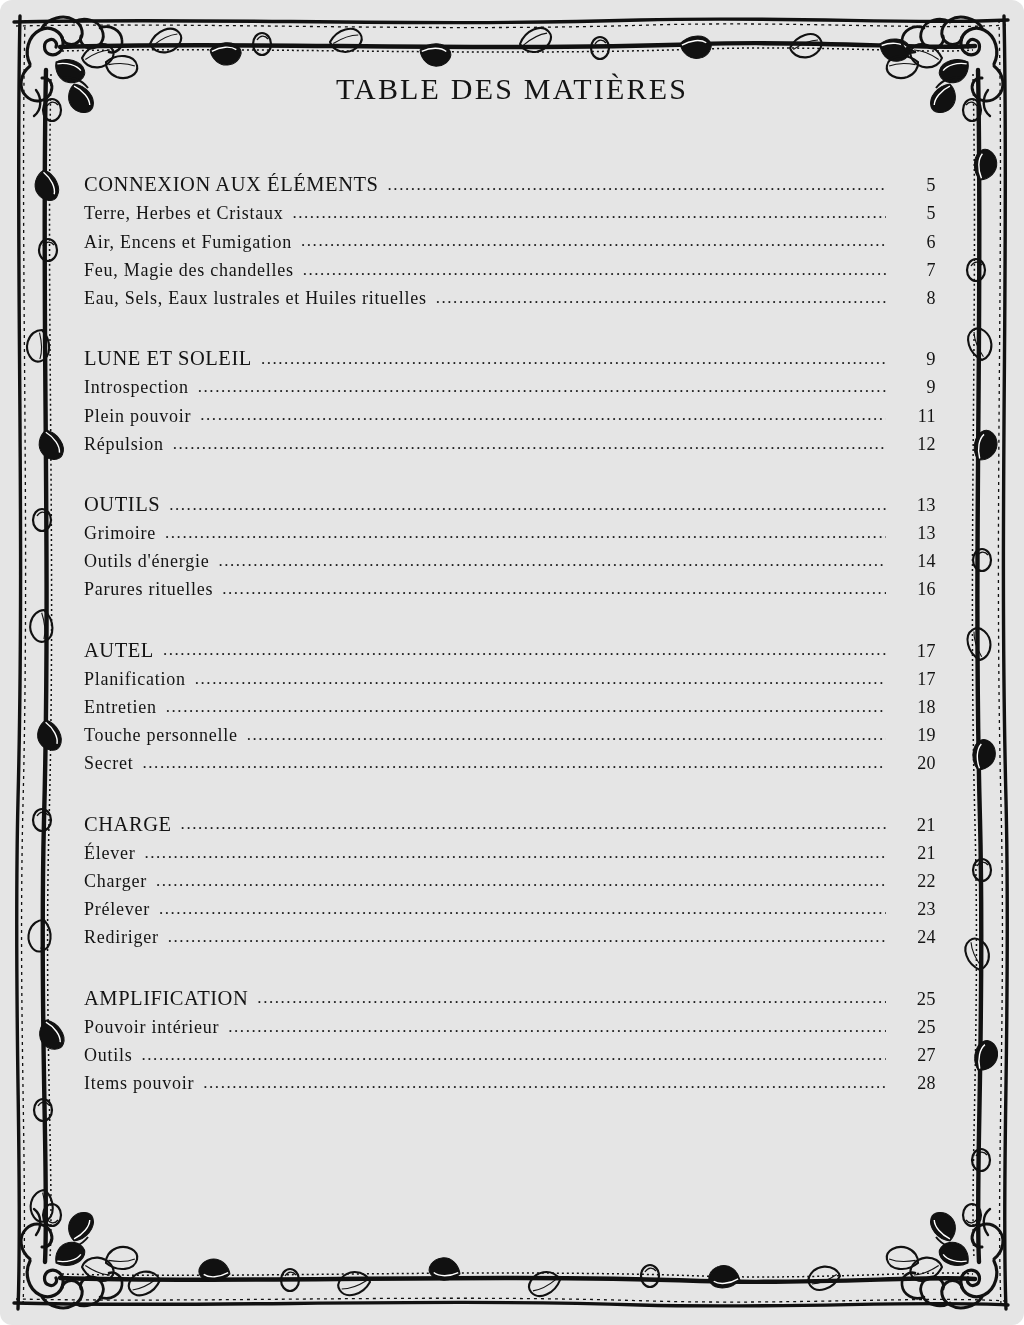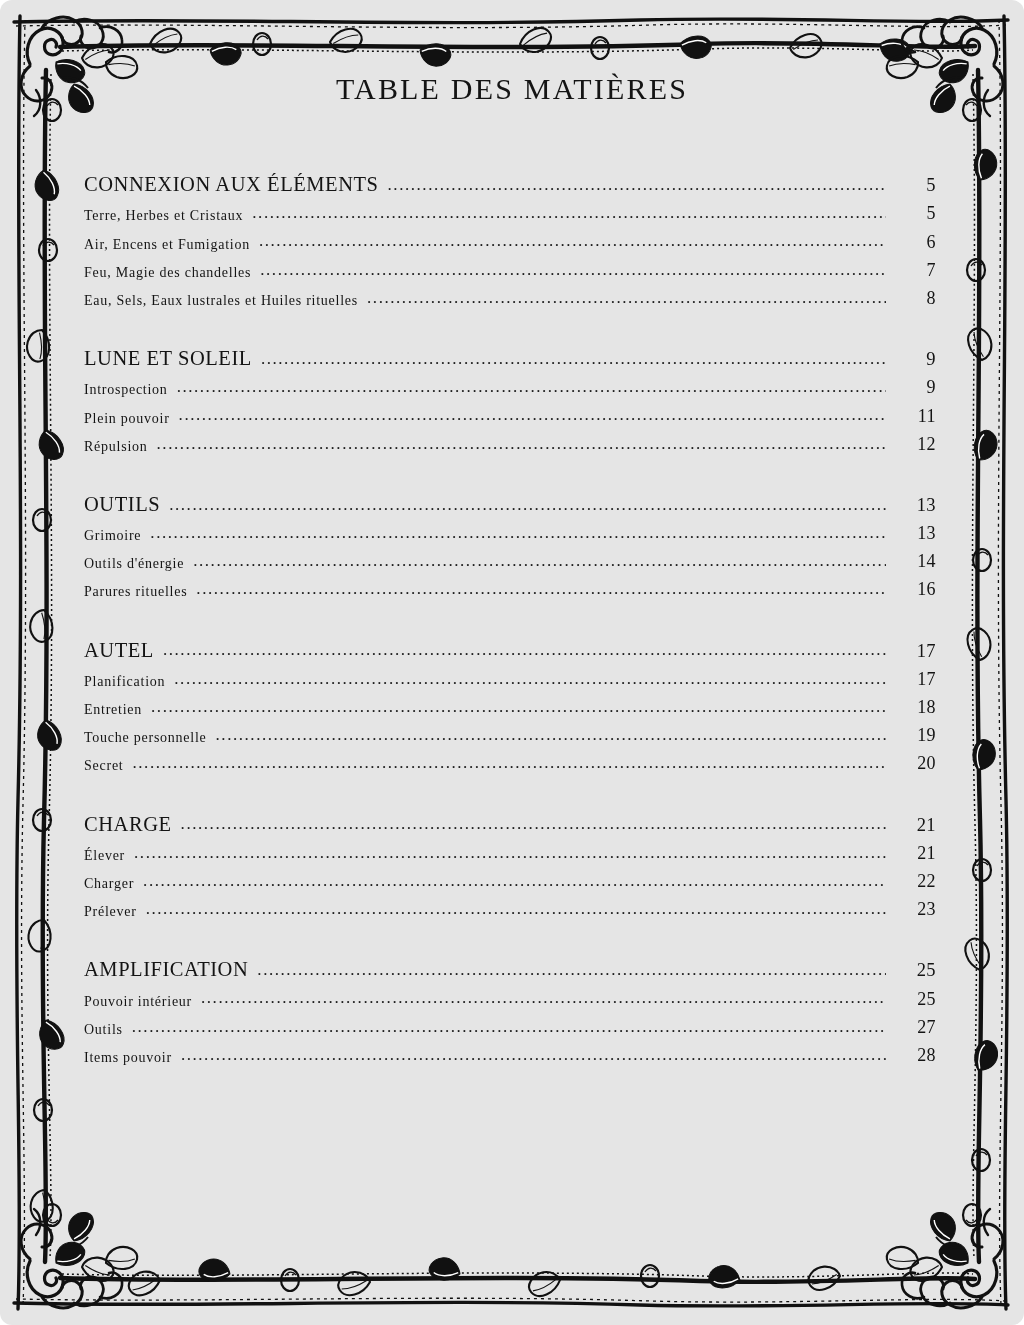--- a/index.html
+++ b/index.html
@@ -87,21 +87,21 @@
     color: #141414;
   }
 
   .toc-line.section .entry-label {
     font-size: 20.5px;
     letter-spacing: 0.55px;
     padding-right: 9px;
   }
 
   .toc-line.sub .entry-label {
-    font-size: 14px;
+    font-size: 18px;
     letter-spacing: 0.75px;
     padding-right: 9px;
   }
 
   .leader {
     flex: 1 1 auto;
     position: relative;
     overflow: hidden;
     height: 1em;
     margin: 0 6px 0 0;
@@ -376,20 +376,25 @@
         <div class="toc-line sub">
           <span class="entry-label">Charger</span>
           <span class="leader"></span>
           <span class="entry-page">22</span>
         </div>
         <div class="toc-line sub">
           <span class="entry-label">Prélever</span>
           <span class="leader"></span>
           <span class="entry-page">23</span>
         </div>
+        <div class="toc-line sub">
+          <span class="entry-label">Rediriger</span>
+          <span class="leader"></span>
+          <span class="entry-page">24</span>
+        </div>
       </div>
 
       <div class="toc-section">
         <div class="toc-line section">
           <span class="entry-label">AMPLIFICATION</span>
           <span class="leader"></span>
           <span class="entry-page">25</span>
         </div>
         <div class="toc-line sub">
           <span class="entry-label">Pouvoir intérieur</span>

